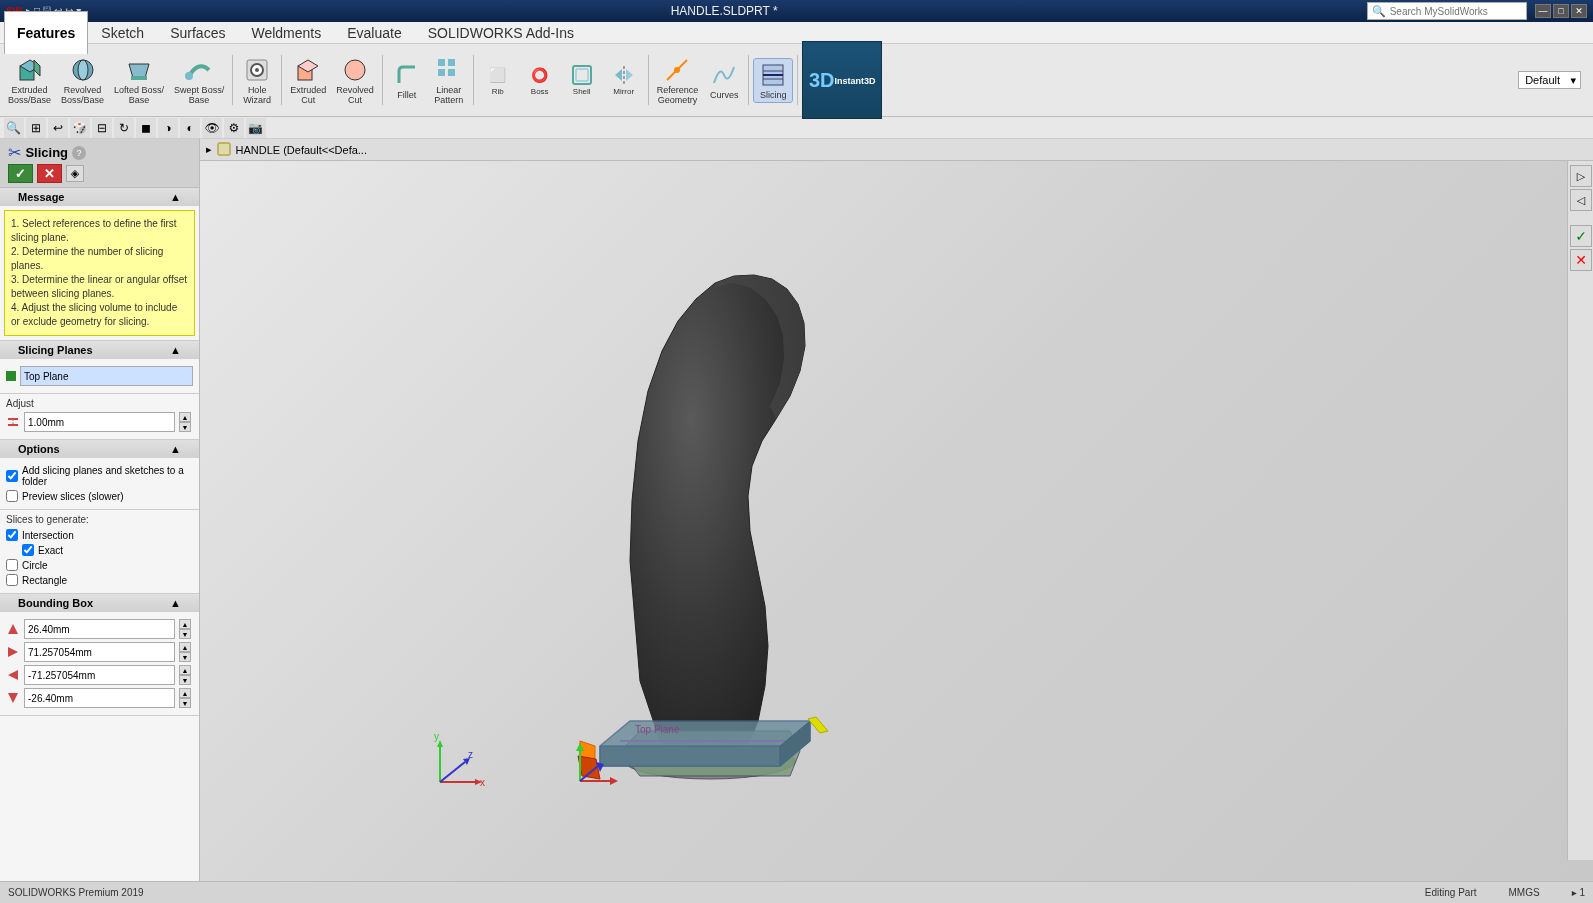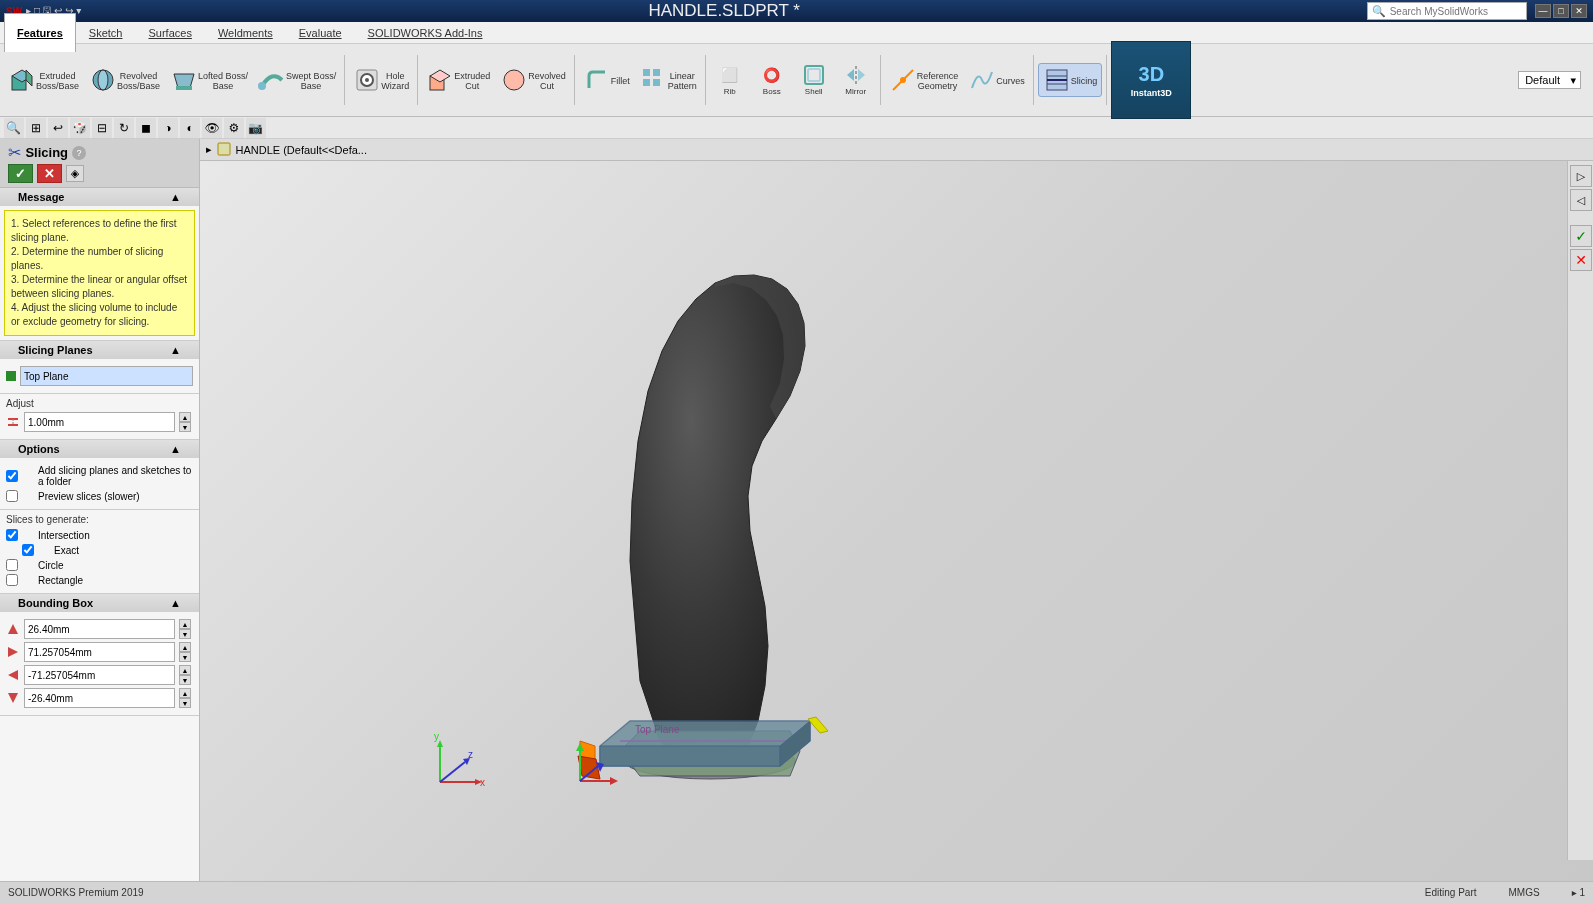--- a/index.html
+++ b/index.html
@@ -41,40 +41,39 @@
       padding: 2px 4px;
     }
     .toolbar-row {
       display: flex;
       align-items: center;
       height: 68px;
       gap: 2px;
     }
     .toolbar-btn {
       display: flex;
-      flex-direction: row;
+      flex-direction: column;
       align-items: center;
       cursor: pointer;
       padding: 2px 4px;
       border-radius: 3px;
       min-width: 40px;
     }
     .toolbar-btn-icon { width: 28px; height: 28px; display: flex; align-items: center; justify-content: center; font-size: 18px; }
     .toolbar-btn-label { font-size: 9px; color: #333; text-align: center; margin-top: 1px; }
     .toolbar-btn-small { display: flex; flex-direction: column; align-items: center; cursor: pointer; padding: 1px 2px; }
     .toolbar-btn-small .toolbar-btn-icon { width: 22px; height: 22px; font-size: 14px; }
     .toolbar-btn-small .toolbar-btn-label { font-size: 8px; }
     .tab {
       padding: 13px 12px;
-      font-size: 11px;
+      font-size: 14px;
       cursor: pointer;
       color: #333;
       border: 1px solid transparent;
       border-bottom: none;
-      text-decoration: underline;
     }
     .tab.active {
       background: white;
       border-color: #aaa;
       color: #000;
       font-weight: bold;
     }
 
     
     .main-layout {
@@ -166,21 +165,21 @@
       border: 1px solid #aaa;
       font-size: 7px;
       cursor: pointer;
       display: flex;
       align-items: center;
       justify-content: center;
     }
     .checkbox-row {
       display: flex;
       align-items: center;
-      gap: 20px;
+      gap: 4px;
       margin: 3px 0;
       font-size: 10px;
     }
     .checkbox-row input[type=checkbox] { width: 12px; height: 12px; }
     .indent { padding-left: 16px; }
 
     
     .viewport {
       flex: 1;
       background: linear-gradient(135deg, #e8e8e8 0%, #d0d0d0 50%, #c8c8c8 100%);
@@ -260,21 +259,21 @@
       background: linear-gradient(to bottom, #1a5276, #154360);
       color: white;
       border: 1px solid #0d3349;
       padding: 4px 8px;
       cursor: pointer;
       font-size: 11px;
       font-weight: bold;
       height: 78px;
       width: 80px;
       display: flex;
-      flex-direction: column;
+      flex-direction: row;
       align-items: center;
       justify-content: center;
     }
 
     .sw-logo {
       color: #cc0000;
       font-size: 10px;
       font-weight: bold;
     }
 
@@ -307,21 +306,21 @@
     }
   </style>
 </head>
 <body>
 
 <div class="title-bar">
   <div class="title-bar-left">
     <span class="sw-logo">SW</span>
     <span style="font-size:10px; color:#ccc;">▸ □ 🖫 ↩ ↪ ▾</span>
   </div>
-  <div style="color:#eee; font-size:17px;">HANDLE.SLDPRT *</div>
+  <div style="color:#eee; font-size:12px;">HANDLE.SLDPRT *</div>
   <div style="display:flex; align-items:center; gap:8px;">
     <div class="search-box">
       <span>🔍</span>
       <input placeholder="Search MySolidWorks" style="">
     </div>
     <div style="display:flex; gap:2px;">
       <div class="title-bar-btn">—</div>
       <div class="title-bar-btn">□</div>
       <div class="title-bar-btn">✕</div>
     </div>

